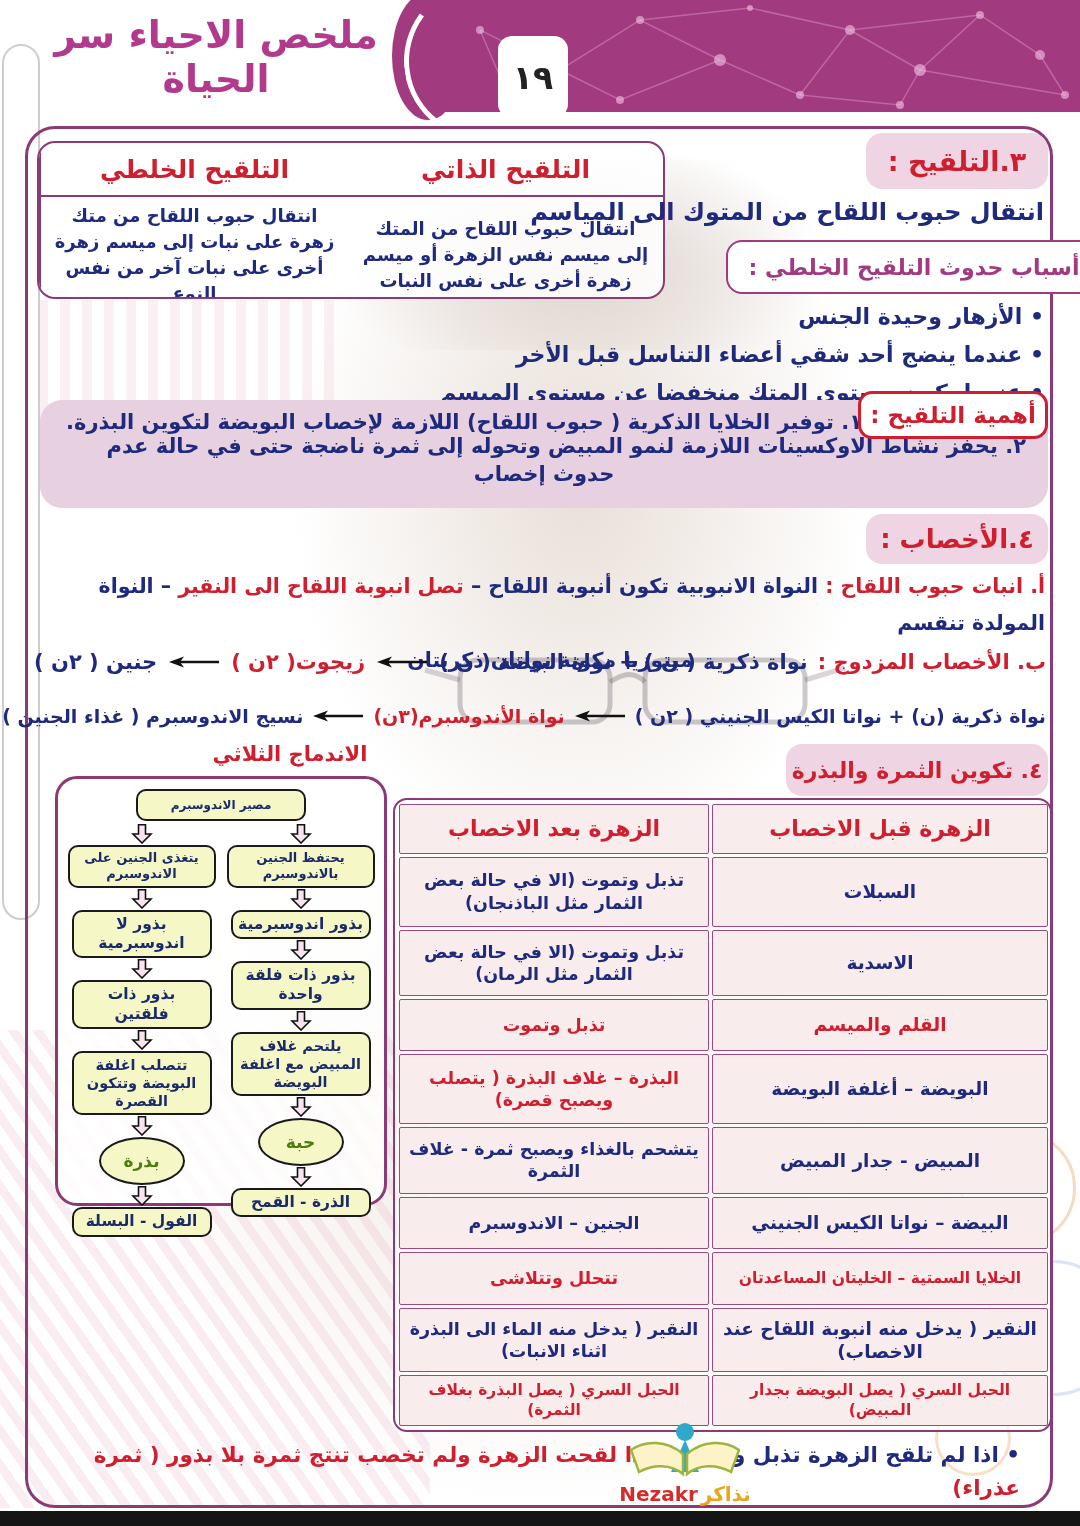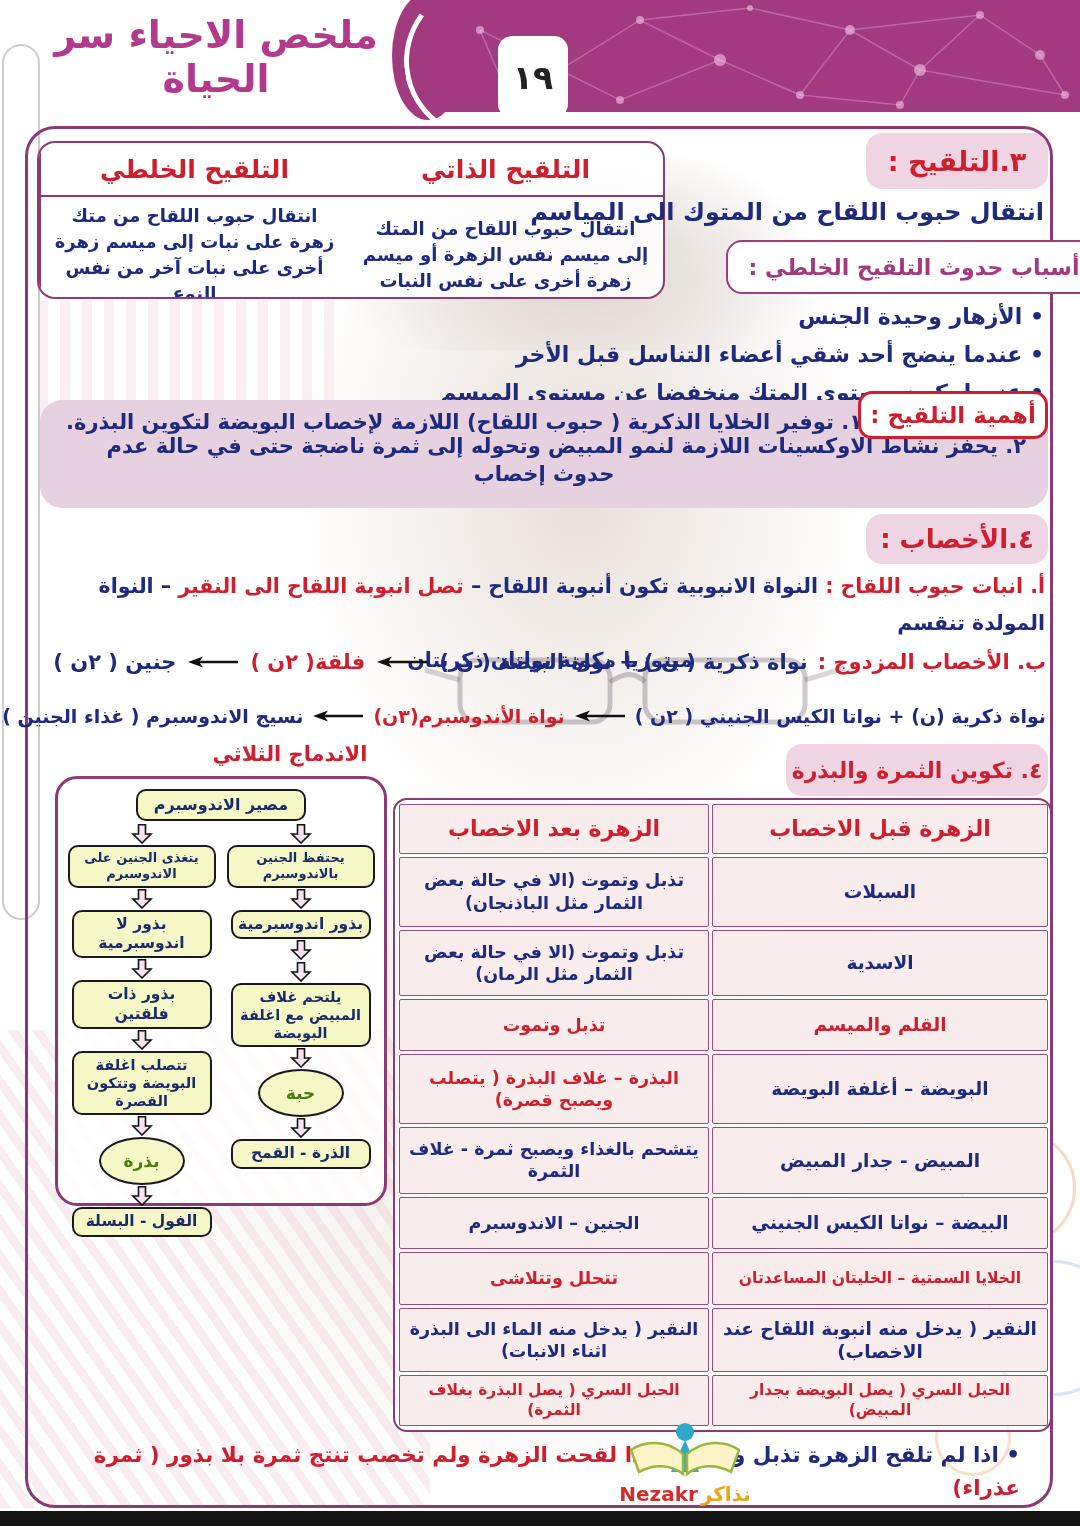--- a/index.html
+++ b/index.html
@@ -193,21 +193,21 @@
     <div class="l2 blue">ميتوزيا مكونة نواتان ذكريتان</div>
   </div>
 
   <div class="abs flowrow">
     <span class="red">ب. الأخصاب المزدوج :</span>
     <span class="blue">نواة ذكرية ( ن ) + نواة البيضة ( ن )</span>
     <svg class="harrow" width="54" height="14" viewBox="0 0 54 14">
         <path d="M52 7 H12" stroke="#111" stroke-width="2.6"></path>
         <path d="M2 7 L17 1.5 L13 7 L17 12.5 Z" fill="#111"></path>
       </svg>
-    <span class="red">فلقة( ٢ن )</span>
+    <span class="red">زيجوت( ٢ن )</span>
     <svg class="harrow" width="54" height="14" viewBox="0 0 54 14">
         <path d="M52 7 H12" stroke="#111" stroke-width="2.6"></path>
         <path d="M2 7 L17 1.5 L13 7 L17 12.5 Z" fill="#111"></path>
       </svg>
     <span class="blue">جنين ( ٢ن )</span>
   </div>
 
   <div class="abs flowrow flowrow2">
     <span class="blue">نواة ذكرية (ن) + نواتا الكيس الجنيني ( ٢ن )</span>
     <svg class="harrow" width="54" height="14" viewBox="0 0 54 14">
@@ -219,21 +219,21 @@
         <path d="M52 7 H12" stroke="#111" stroke-width="2.6"></path>
         <path d="M2 7 L17 1.5 L13 7 L17 12.5 Z" fill="#111"></path>
       </svg>
     <span class="blue">نسيج الاندوسبرم ( غذاء الجنين )</span>
   </div>
   <div class="abs triple red">الاندماج الثلاثي</div>
 
   <div class="abs badge badge-fruit ctr">٤. تكوين الثمرة والبذرة</div>
 
   <div class="abs fc">
-    <div class="fcbox fc-title ctr" style="font-size:16px;">مصير الاندوسبرم</div>
+    <div class="fcbox fc-title ctr" style="font-size:12px;">مصير الاندوسبرم</div>
     <div class="fc-cols">
       <div class="fc-col">
         <svg class="varrow" width="22" height="20" viewBox="0 0 22 20">
             <path d="M7.5 .8 H14.5 V10 H20 L11 19 L2 10 H7.5 Z" fill="#f7e4f0" stroke="#111" stroke-width="1.6"></path>
           </svg>
         <div class="fcbox small">يتغذى الجنين على الاندوسبرم</div>
         <svg class="varrow" width="22" height="20" viewBox="0 0 22 20">
             <path d="M7.5 .8 H14.5 V10 H20 L11 19 L2 10 H7.5 Z" fill="#f7e4f0" stroke="#111" stroke-width="1.6"></path>
           </svg>
         <div class="fcbox w">بذور لا اندوسبرمية</div>
@@ -259,20 +259,21 @@
             <path d="M7.5 .8 H14.5 V10 H20 L11 19 L2 10 H7.5 Z" fill="#f7e4f0" stroke="#111" stroke-width="1.6"></path>
           </svg>
         <div class="fcbox small">يحتفظ الجنين بالاندوسبرم</div>
         <svg class="varrow" width="22" height="20" viewBox="0 0 22 20">
             <path d="M7.5 .8 H14.5 V10 H20 L11 19 L2 10 H7.5 Z" fill="#f7e4f0" stroke="#111" stroke-width="1.6"></path>
           </svg>
         <div class="fcbox w">بذور اندوسبرمية</div>
         <svg class="varrow" width="22" height="20" viewBox="0 0 22 20">
             <path d="M7.5 .8 H14.5 V10 H20 L11 19 L2 10 H7.5 Z" fill="#f7e4f0" stroke="#111" stroke-width="1.6"></path>
           </svg>
+        <div class="fcbox w">بذور ذات فلقة واحدة</div>
         <svg class="varrow" width="22" height="20" viewBox="0 0 22 20">
             <path d="M7.5 .8 H14.5 V10 H20 L11 19 L2 10 H7.5 Z" fill="#f7e4f0" stroke="#111" stroke-width="1.6"></path>
           </svg>
         <div class="fcbox w" style="font-size:14.5px;">يلتحم غلاف المبيض مع اغلفة البويضة</div>
         <svg class="varrow" width="22" height="20" viewBox="0 0 22 20">
             <path d="M7.5 .8 H14.5 V10 H20 L11 19 L2 10 H7.5 Z" fill="#f7e4f0" stroke="#111" stroke-width="1.6"></path>
           </svg>
         <div class="fc-ellipse">حبة</div>
         <svg class="varrow" width="22" height="20" viewBox="0 0 22 20">
             <path d="M7.5 .8 H14.5 V10 H20 L11 19 L2 10 H7.5 Z" fill="#f7e4f0" stroke="#111" stroke-width="1.6"></path>

